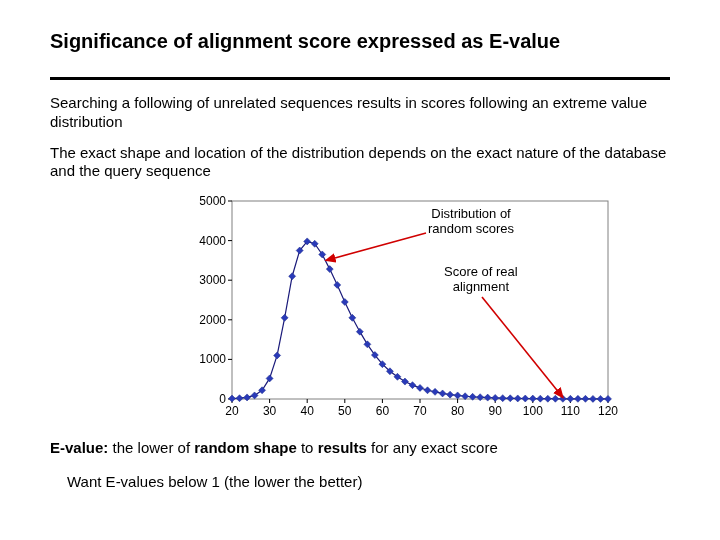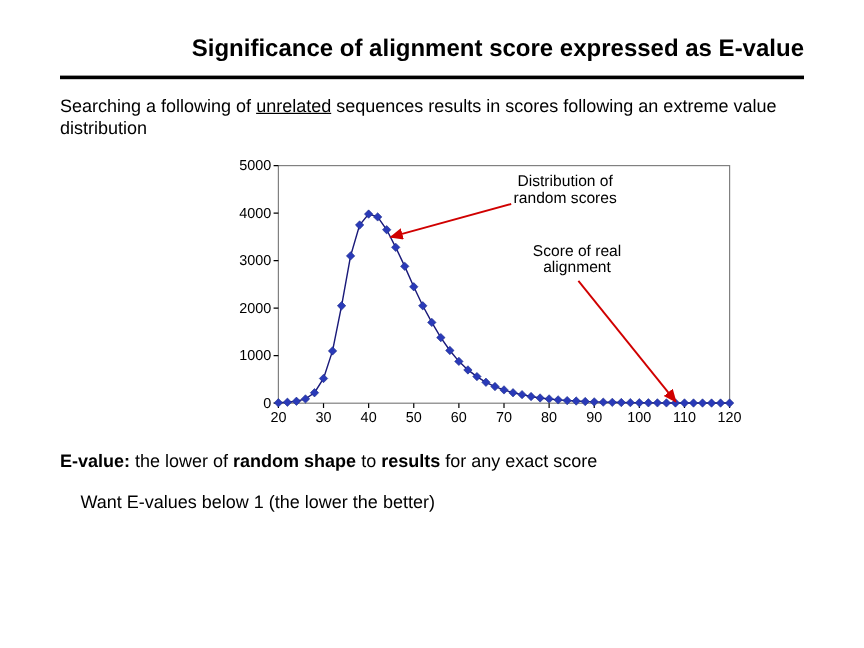--- a/index.html
+++ b/index.html
@@ -12,34 +12,34 @@
   color: #000;
   position: relative;
   overflow: hidden;
 }
 .slide {
   padding: 30px 50px 20px 50px;
   box-sizing: border-box;
 }
 .title {
   font-size: 20px;
-  text-align: right;
-  margin: 0 0 10px 0;
+  text-align: left;
+  margin: 0 0 24px 0;
 }
 .rule {
   border: none;
   border-top: 3px solid #000;
   margin: 8px 0 14px 0;
 }
 .para {
   font-size: 15px;
   margin: 0 0 12px 0;
   line-height: 1.25;
 }
-.under { text-decoration: underline; }
+.under { }
 .chart-wrap {
   position: relative;
   margin: 8px auto 18px 138px;
   width: 430px;
   height: 228px;
 }
 .chart-svg {
   position: absolute;
   left: 0;
   top: 0;
@@ -63,20 +63,21 @@
 <body>
 
 <div class="slide">
   <h1 class="title">Significance of alignment score expressed as E-value</h1>
   <hr class="rule">
 
   <p class="para">
     <span>Searching a following of </span><span class="under">unrelated</span><span> sequences results in scores following an extreme value distribution</span>
   </p>
 
+  <p class="para">The exact shape and location of the distribution depends on the exact nature of the database and the query sequence</p>
 
   <div class="chart-wrap">
     <svg class="chart-svg" width="430" height="228" id="chart-svg">
         <rect x="44" y="8" width="376" height="198" fill="none" stroke="#808080" stroke-width="1"></rect>
         <line x1="40" y1="206" x2="44" y2="206" stroke="#000"></line>
         <text x="38" y="210" text-anchor="end" font-size="12" font-family="Arial" fill="#000">0</text>
         <line x1="40" y1="166.4" x2="44" y2="166.4" stroke="#000"></line>
         <text x="38" y="170.4" text-anchor="end" font-size="12" font-family="Arial" fill="#000">1000</text>
         <line x1="40" y1="126.8" x2="44" y2="126.8" stroke="#000"></line>
         <text x="38" y="130.8" text-anchor="end" font-size="12" font-family="Arial" fill="#000">2000</text>

